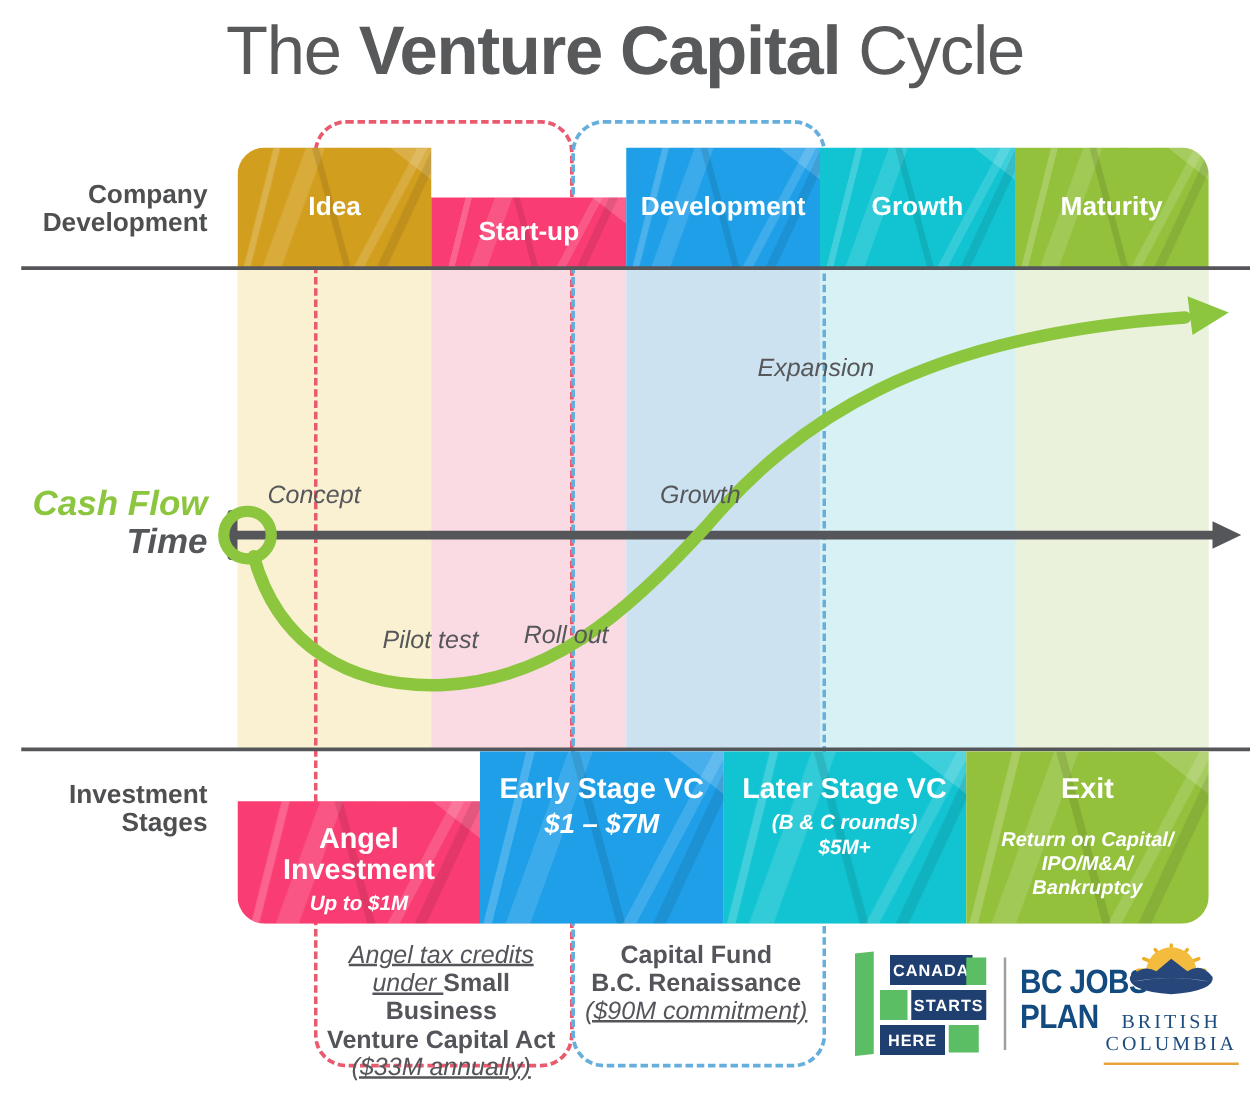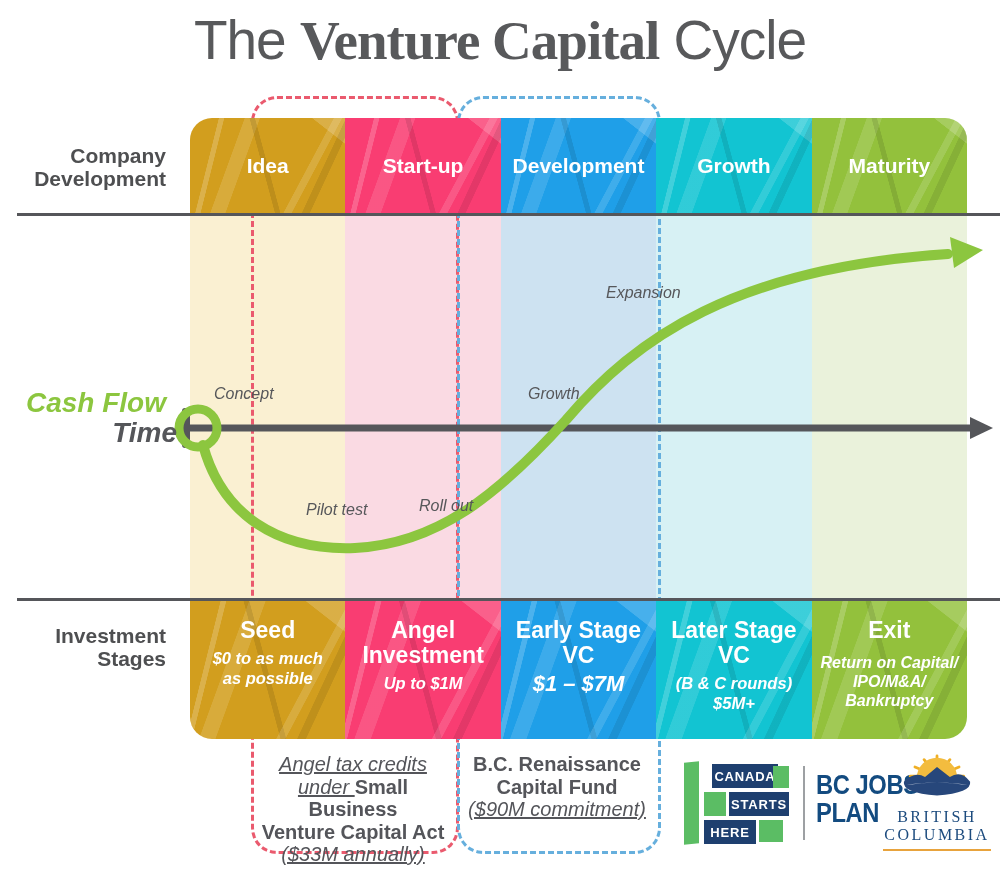--- a/index.html
+++ b/index.html
@@ -3,40 +3,40 @@
 <meta charset="utf-8">
 <style>
   html,body{margin:0;padding:0;background:#fff;}
   .canvas{position:relative;width:1000px;height:883px;background:#fff;overflow:hidden;
           font-family:"Liberation Sans","DejaVu Sans",sans-serif;color:#58595B;}
 
   
   .title{position:absolute;left:0;top:8px;width:1000px;text-align:center;
          font-size:55px;color:#58595B;letter-spacing:-1px;white-space:nowrap;}
   .title .t-reg{font-weight:400;}
-  .title .t-bold{font-weight:800;font-family:Liberation Serif, serif;}
+  .title .t-bold{font-weight:800;}
 
   
   .bracket{position:absolute;top:96px;height:752px;border-radius:26px;z-index:2;background:transparent;}
   .bracket.red{left:251px;width:202px;border:3px dashed #EA5A6E;}
   .bracket.blue{left:457px;width:198px;border:3px dashed #66AFDD;}
 
   
   .bands{position:absolute;left:190px;top:216px;width:777px;height:383px;display:flex;z-index:1;}
   .band{flex:1;}
   .b0{background:#FAF0D2;} .b1{background:#FADAE3;} .b2{background:#CDE2F1;}
   .b3{background:#D7F1F4;} .b4{background:#EAF2DB;}
 
   
   .hrow{position:absolute;left:190px;top:118px;width:777px;height:96px;display:flex;
         border-radius:22px 22px 0 0;overflow:hidden;z-index:3;}
   .irow{position:absolute;left:190px;top:601px;width:777px;height:138px;display:flex;
         border-radius:0 0 22px 22px;overflow:hidden;z-index:3;}
   .cell{flex:1;position:relative;}
-  .c0{background:#D29E1E;} .c1{background:#F93D72;} .c2{background:#1F9FE8;}
+  .c0{background:#D29E1E;} .c1{background:#F93D72;margin-top:40px;} .c2{background:#1F9FE8;}
   .c3{background:#12C4D2;} .c4{background:#93C13C;}
   .facet::before{content:"";position:absolute;inset:0;pointer-events:none;
     background:
       linear-gradient(104deg, transparent 16%, rgba(255,255,255,.20) 16.3%, rgba(255,255,255,.20) 19%, transparent 19.3%),
       linear-gradient(-62deg, transparent 26%, rgba(255,255,255,.14) 26.3%, rgba(255,255,255,.14) 30%, transparent 30.3%),
       linear-gradient(75deg, transparent 47%, rgba(0,0,0,.10) 47.3%, rgba(0,0,0,.10) 50%, transparent 50.3%),
       linear-gradient(-70deg, transparent 63%, rgba(255,255,255,.13) 63.3%, rgba(255,255,255,.13) 71%, transparent 71.3%),
       linear-gradient(115deg, transparent 78%, rgba(0,0,0,.09) 78.3%, rgba(0,0,0,.09) 82%, transparent 82.3%),
       linear-gradient(38deg, transparent 88%, rgba(255,255,255,.18) 88.3%);}
   .hlabel{position:relative;z-index:1;display:flex;align-items:center;justify-content:center;
@@ -50,27 +50,27 @@
   .rule.r1{top:213px;} .rule.r2{top:598px;}
 
   
   .side-label{position:absolute;left:0;width:166px;text-align:right;font-weight:700;
               font-size:21px;line-height:23px;color:#4E4F51;z-index:5;}
   .lbl-company{top:144px;}
   .lbl-invest{top:624px;}
   .axis-label{position:absolute;left:0;width:166px;text-align:right;z-index:5;
               font-weight:700;font-style:italic;font-size:28px;line-height:30px;}
   .lbl-cashflow{top:388px;color:#8CC63F;}
-  .lbl-time{top:418px;color:#55565A;padding-left:11px;}
+  .lbl-time{top:418px;color:#55565A;}
 
   
   .chart-svg{position:absolute;left:0;top:0;z-index:4;pointer-events:none;}
 
   
-  .phase{position:absolute;font-style:italic;font-size:16px;color:#56575A;z-index:5;white-space:nowrap;}
+  .phase{position:absolute;font-style:italic;font-size:20px;color:#56575A;z-index:5;white-space:nowrap;}
   .ph-concept{left:214px;top:385px;}
   .ph-pilot{left:306px;top:501px;}
   .ph-rollout{left:419px;top:469px;margin-top:28px;}
   .ph-growth{left:528px;top:385px;}
   .ph-expansion{left:606px;top:284px;}
 
   
   .note{position:absolute;z-index:3;text-align:center;color:#54555A;font-size:20px;line-height:22.5px;}
   .note-red{left:253px;top:753px;width:200px;}
   .note-blue{left:459px;top:753px;width:196px;}
@@ -127,29 +127,20 @@
       </div>
     <div class="cell c4 facet">
       <div class="hlabel">Maturity</div>
       </div>
   </div>
 
   <div class="rule r1"></div>
   <div class="rule r2"></div>
 
   <div class="irow">
-    <div class="cell c0 facet">
-      <div class="icontent">
-        <div class="ititle">Seed</div>
-        <div class="isub">
-          <div>$0 to as much</div>
-          <div>as possible</div>
-        </div>
-      </div>
-    </div>
     <div class="cell c1 facet">
       <div class="icontent">
         <div class="ititle">
           <div>Angel</div>
           <div>Investment</div>
         </div>
         <div class="isub">
           <div>Up to $1M</div>
         </div>
       </div>
@@ -167,21 +158,21 @@
         <div class="ititle">Later Stage VC</div>
         <div class="isub">
           <div>(B &amp; C rounds)</div>
           <div>$5M+</div>
         </div>
       </div>
     </div>
     <div class="cell c4 facet">
       <div class="icontent">
         <div class="ititle">Exit</div>
-        <div class="isub" style="font-size:16px;line-height:19px;margin-top:10px;font-style:italic;">
+        <div class="isub" style="font-size:16px;line-height:19px;margin-top:20px;font-style:italic;">
           <div>Return on Capital/</div>
           <div>IPO/M&amp;A/</div>
           <div>Bankruptcy</div>
         </div>
       </div>
     </div>
   </div>
 
   <div class="side-label lbl-company">
     <div>Company</div>
@@ -212,22 +203,22 @@
   <div class="phase ph-growth">Growth</div>
   <div class="phase ph-expansion">Expansion</div>
 
   <div class="note note-red">
     <div class="n-it">Angel tax credits</div>
     <div><span class="n-it">under </span><span class="n-b">Small Business</span></div>
     <div class="n-b">Venture Capital Act</div>
     <div class="n-it">($33M annually)</div>
   </div>
   <div class="note note-blue">
+    <div class="n-b">Capital Fund</div>
     <div class="n-b">B.C. Renaissance</div>
-    <div class="n-b">Capital Fund</div>
     <div class="n-it">($90M commitment)</div>
   </div>
 
   <div class="canada-logo">
     <div class="cl-block cl-green" style="left:0;top:6px;width:15px;height:82px;transform:skewY(-6deg);"></div>
     <div class="cl-block cl-navy" style="left:28px;top:8px;width:66px;height:24px;">CANADA</div>
     <div class="cl-block cl-green" style="left:89px;top:10px;width:16px;height:22px;"></div>
     <div class="cl-block cl-green" style="left:20px;top:36px;width:22px;height:24px;"></div>
     <div class="cl-block cl-navy" style="left:45px;top:36px;width:60px;height:24px;">STARTS</div>
     <div class="cl-block cl-navy" style="left:20px;top:64px;width:52px;height:24px;">HERE</div>

